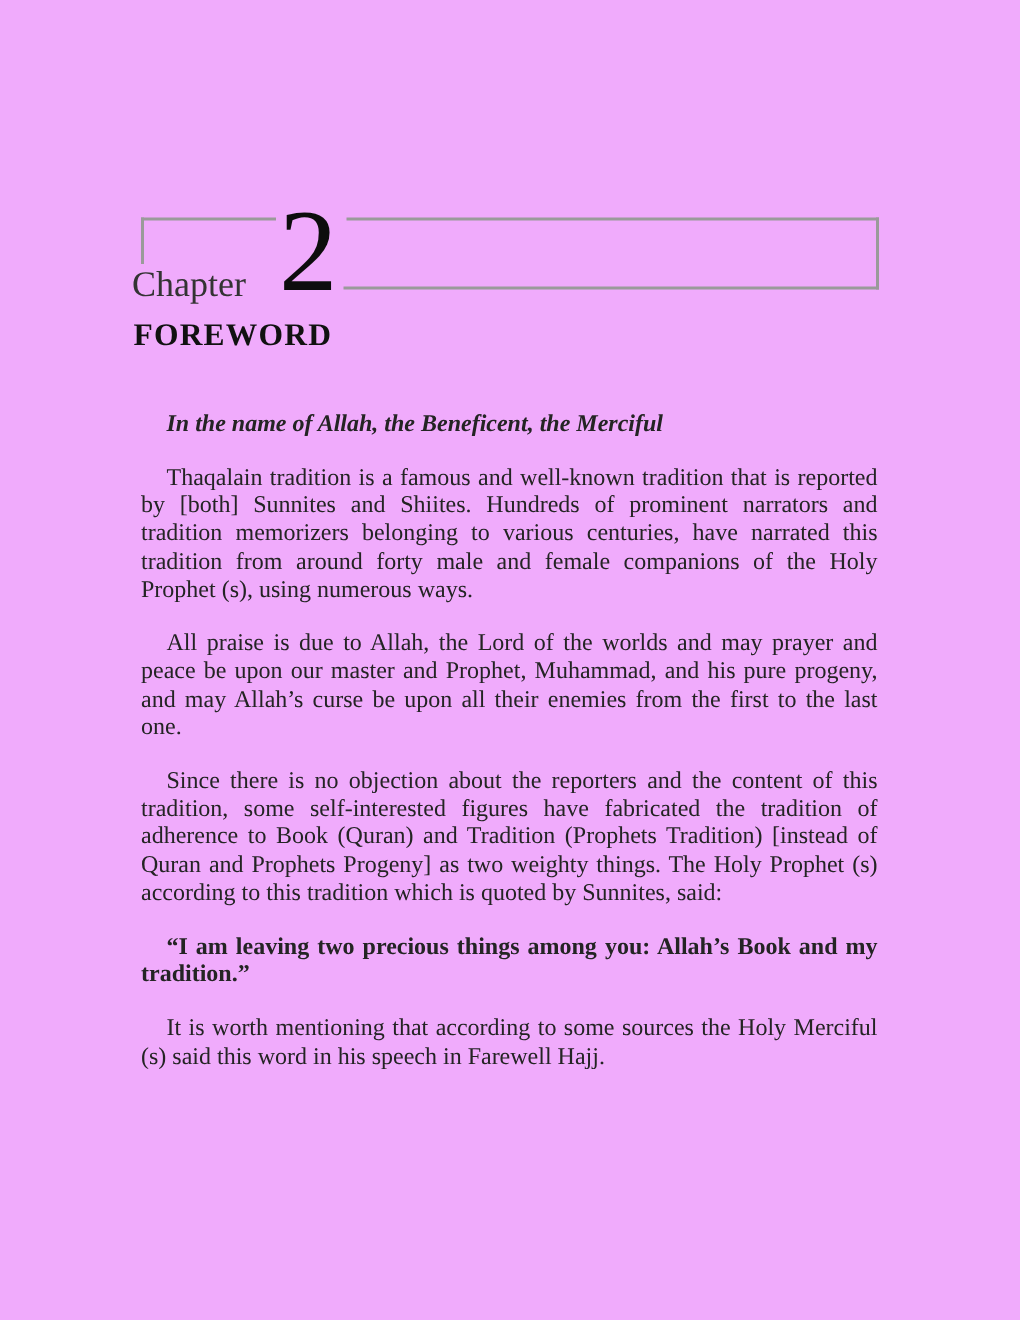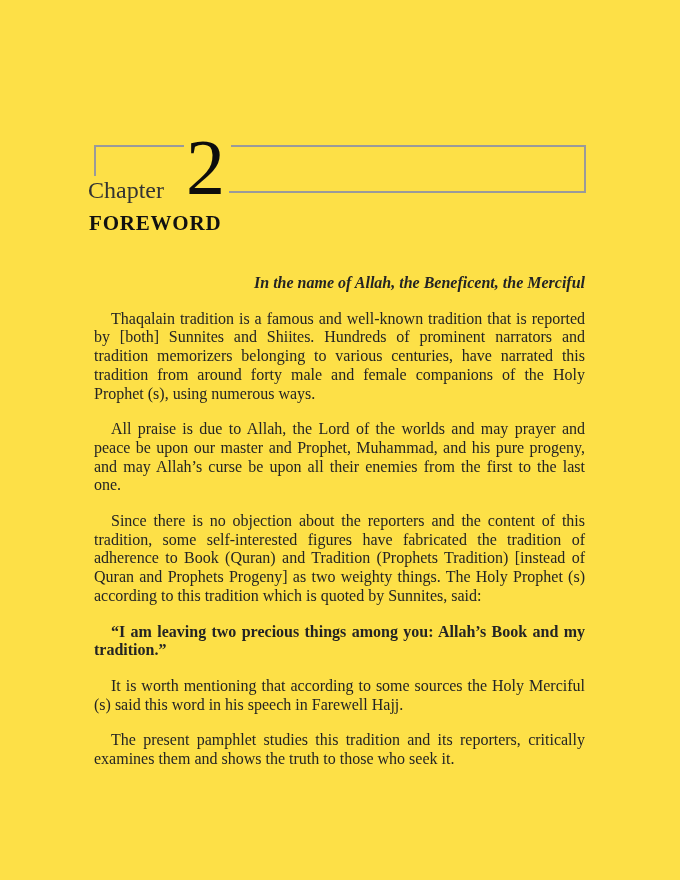--- a/index.html
+++ b/index.html
@@ -6,21 +6,21 @@
   html, body { margin: 0; padding: 0; }
   body {
     width: 680px;
     height: 880px;
     position: relative;
     background: #ffffff;
     font-family: "Liberation Serif", serif;
     color: #222222;
     overflow: hidden;
   }
-  .page { position: absolute; inset: 0; background: #fde047; }
+  .page { position: absolute; inset: 0; background: #f0abfc; }
 
   
   .rule { position: absolute; background: #9a9a9a; }
   .rule-top-a   { left: 94px;  top: 145px; width: 90px;  height: 2px; }
   .rule-top-b   { left: 231px; top: 145px; width: 355px; height: 2px; }
   .rule-left    { left: 94px;  top: 145px; width: 2px;   height: 31px; }
   .rule-right   { left: 584px; top: 145px; width: 2px;   height: 48px; }
   .rule-bottom  { left: 229px; top: 191px; width: 357px; height: 2px; }
 
   .chapter-word {
@@ -36,21 +36,21 @@
     font-size: 21px; line-height: 26px; font-weight: bold;
     letter-spacing: 0.8px; color: #111111; font-family: Liberation Serif, serif;
   }
 
   .content {
     position: absolute; left: 94px; top: 274px; width: 491px;
     font-size: 16px; line-height: 18.7px; text-align: justify;
     color: #242424;
   }
   .content p { margin: 0 0 17px 0; text-indent: 17px; }
-  p.bismillah { font-weight: bold; font-style: italic; text-align: right; }
+  p.bismillah { font-weight: bold; font-style: italic; text-align: left; }
   p.quote-bold { font-weight: bold; }
 </style>
 </head>
 <body>
 
 <div class="page">
 
   <div class="rule rule-top-a" style="background: rgb(154, 154, 154);"></div>
   <div class="rule rule-top-b" style="background: rgb(154, 154, 154);"></div>
   <div class="rule rule-left" style="background: rgb(154, 154, 154);"></div>
@@ -61,16 +61,15 @@
   <div class="chapter-num" style="color: rgb(13, 13, 13);">2</div>
   <h1 class="chapter-title">FOREWORD</h1>
 
   <div class="content" style="color: rgb(36, 36, 36);">
     <p class="bismillah">In the name of Allah, the Beneficent, the Merciful</p>
     <p class="body-para">Thaqalain tradition is a famous and well-known tradition that is reported by [both] Sunnites and Shiites. Hundreds of prominent narrators and tradition memorizers belonging to various centuries, have narrated this tradition from around forty male and female companions of the Holy Prophet (s), using numerous ways.</p>
     <p class="body-para">All praise is due to Allah, the Lord of the worlds and may prayer and peace be upon our master and Prophet, Muhammad, and his pure progeny, and may Allah’s curse be upon all their enemies from the first to the last one.</p>
     <p class="body-para">Since there is no objection about the reporters and the content of this tradition, some self-interested figures have fabricated the tradition of adherence to Book (Quran) and Tradition (Prophets Tradition) [instead of Quran and Prophets Progeny] as two weighty things. The Holy Prophet (s) according to this tradition which is quoted by Sunnites, said:</p>
     <p class="quote-bold">“I am leaving two precious things among you: Allah’s Book and my tradition.”</p>
     <p class="body-para">It is worth mentioning that according to some sources the Holy Merciful (s) said this word in his speech in Farewell Hajj.</p>
-    <p class="body-para">The present pamphlet studies this tradition and its reporters, critically examines them and shows the truth to those who seek it.</p>
   </div>
 
 </div>
 
 </body></html>

